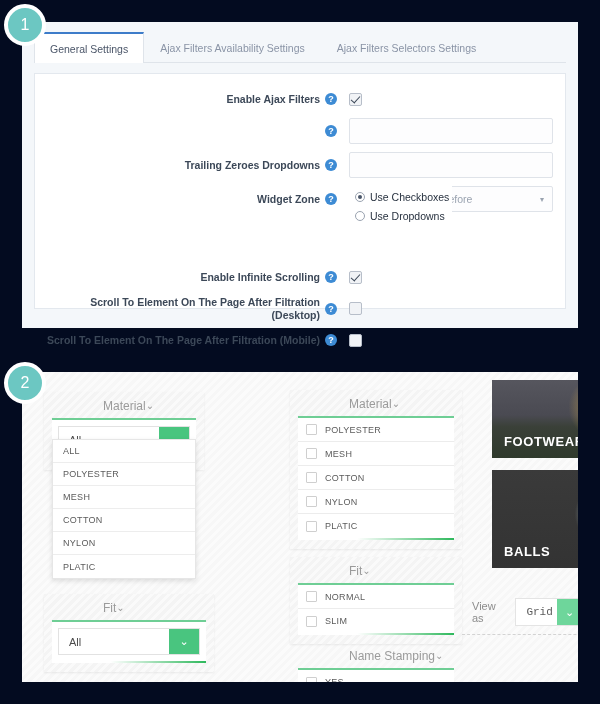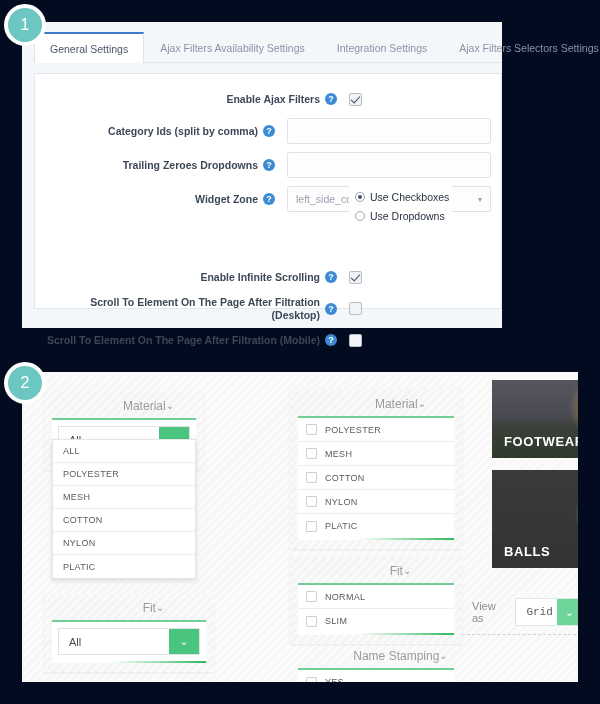--- a/index.html
+++ b/index.html
@@ -11,24 +11,24 @@
     font-family: "Liberation Sans", sans-serif;
     overflow: hidden;
     position: relative;
   }
 
   
   #panel-one {
     position: absolute;
     left: 22px;
     top: 22px;
-    width: 480px;
+    width: 556px;
     height: 306px;
     background: #f4f7fa;
-    padding: 10px 0 14px 12px;
+    padding: 10px 12px 14px 12px;
   }
 
   .tabs-bar {
     position: relative;
     height: 31px;
     border-bottom: 1px solid #dfe4ea;
     display: flex;
     align-items: stretch;
     background: transparent;
   }
@@ -197,21 +197,21 @@
   
   .widget {
     position: absolute;
     background:
       repeating-linear-gradient(135deg,
         #f4f4f4 0px, #f4f4f4 3px, #fafafa 3px, #fafafa 6px);
     padding: 7px 8px 9px 8px;
     box-shadow: 0 1px 2px rgba(0,0,0,0.07);
   }
   .widget-head {
-    display: flex; align-items: center; justify-content: center;
+    display: flex; align-items: center; justify-content: flex-start;
     font-size: 12px; color: #9b9b9b; padding: 0 2px 5px 3px; margin-left: 48px;
   }
   .caret { font-size: 10px; color: #9b9b9b; line-height: 1; }
   .widget-body {
     background: #ffffff;
     border-top: 2px solid #6fce95;
     border-bottom: 2px solid transparent;
     position: relative;
   }
   .green-underline {
@@ -336,42 +336,38 @@
 <div id="panel-one">
 
   <div class="tabs-bar">
     <div class="tab active">
       <span>General Settings</span>
     </div>
     <div class="tab">
       <span>Ajax Filters Availability Settings</span>
     </div>
     <div class="tab">
-      <span>Integration Settings</span>
-    </div>
-    <div class="tab">
       <span>Ajax Filters Selectors Settings</span>
     </div>
   </div>
 
   <div class="settings-card">
 
     <div class="form-row">
       <div class="form-label">
         <span>Enable Ajax Filters</span>
         <span class="help-icon">?</span>
       </div>
       <div class="form-control">
         <span class="chk checked"></span>
       </div>
     </div>
 
     <div class="form-row">
       <div class="form-label">
-        <span>Category Ids (split by comma)</span>
         <span class="help-icon">?</span>
       </div>
       <div class="form-control">
         <input class="text-input" type="text" value="" style="">
       </div>
     </div>
 
     <div class="form-row">
       <div class="form-label">
         <span>Trailing Zeroes Dropdowns</span>

